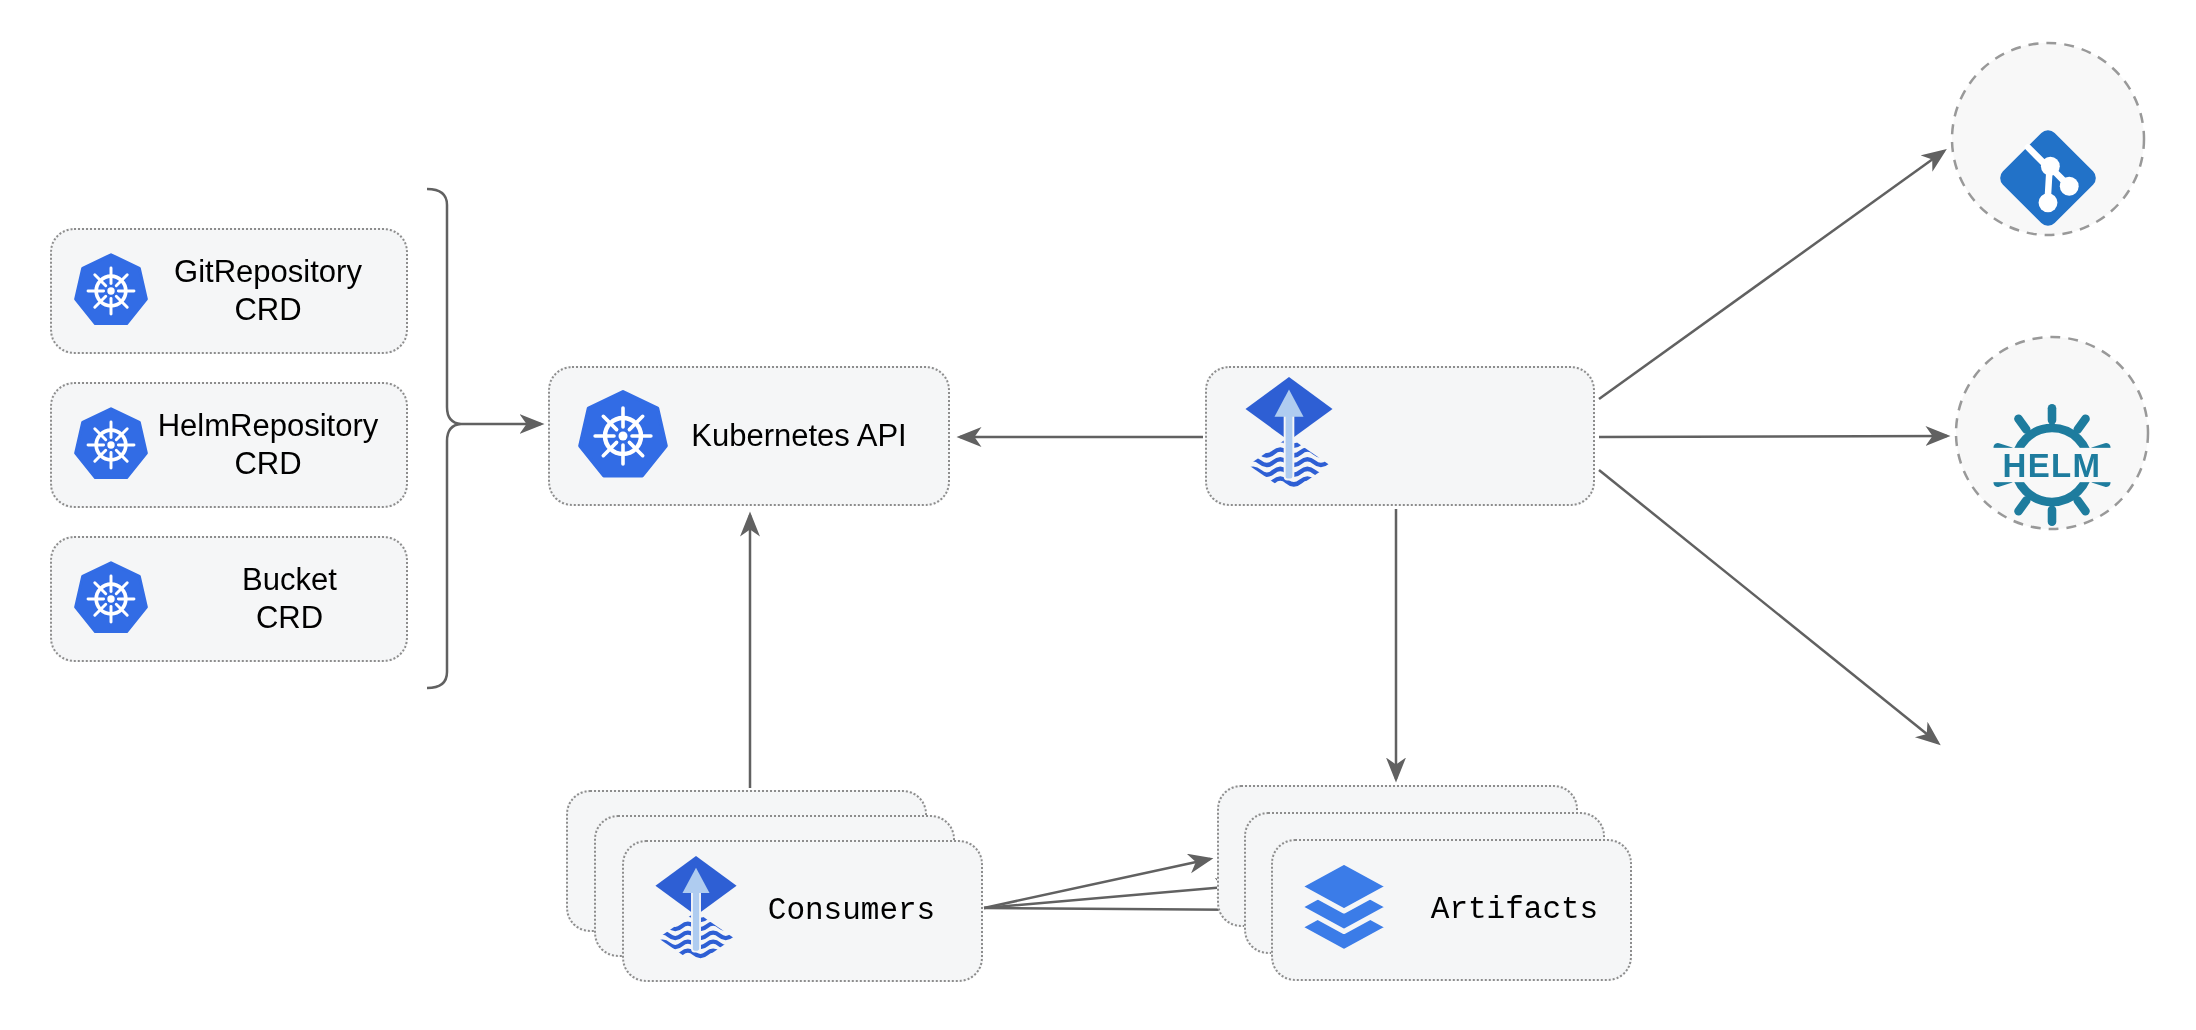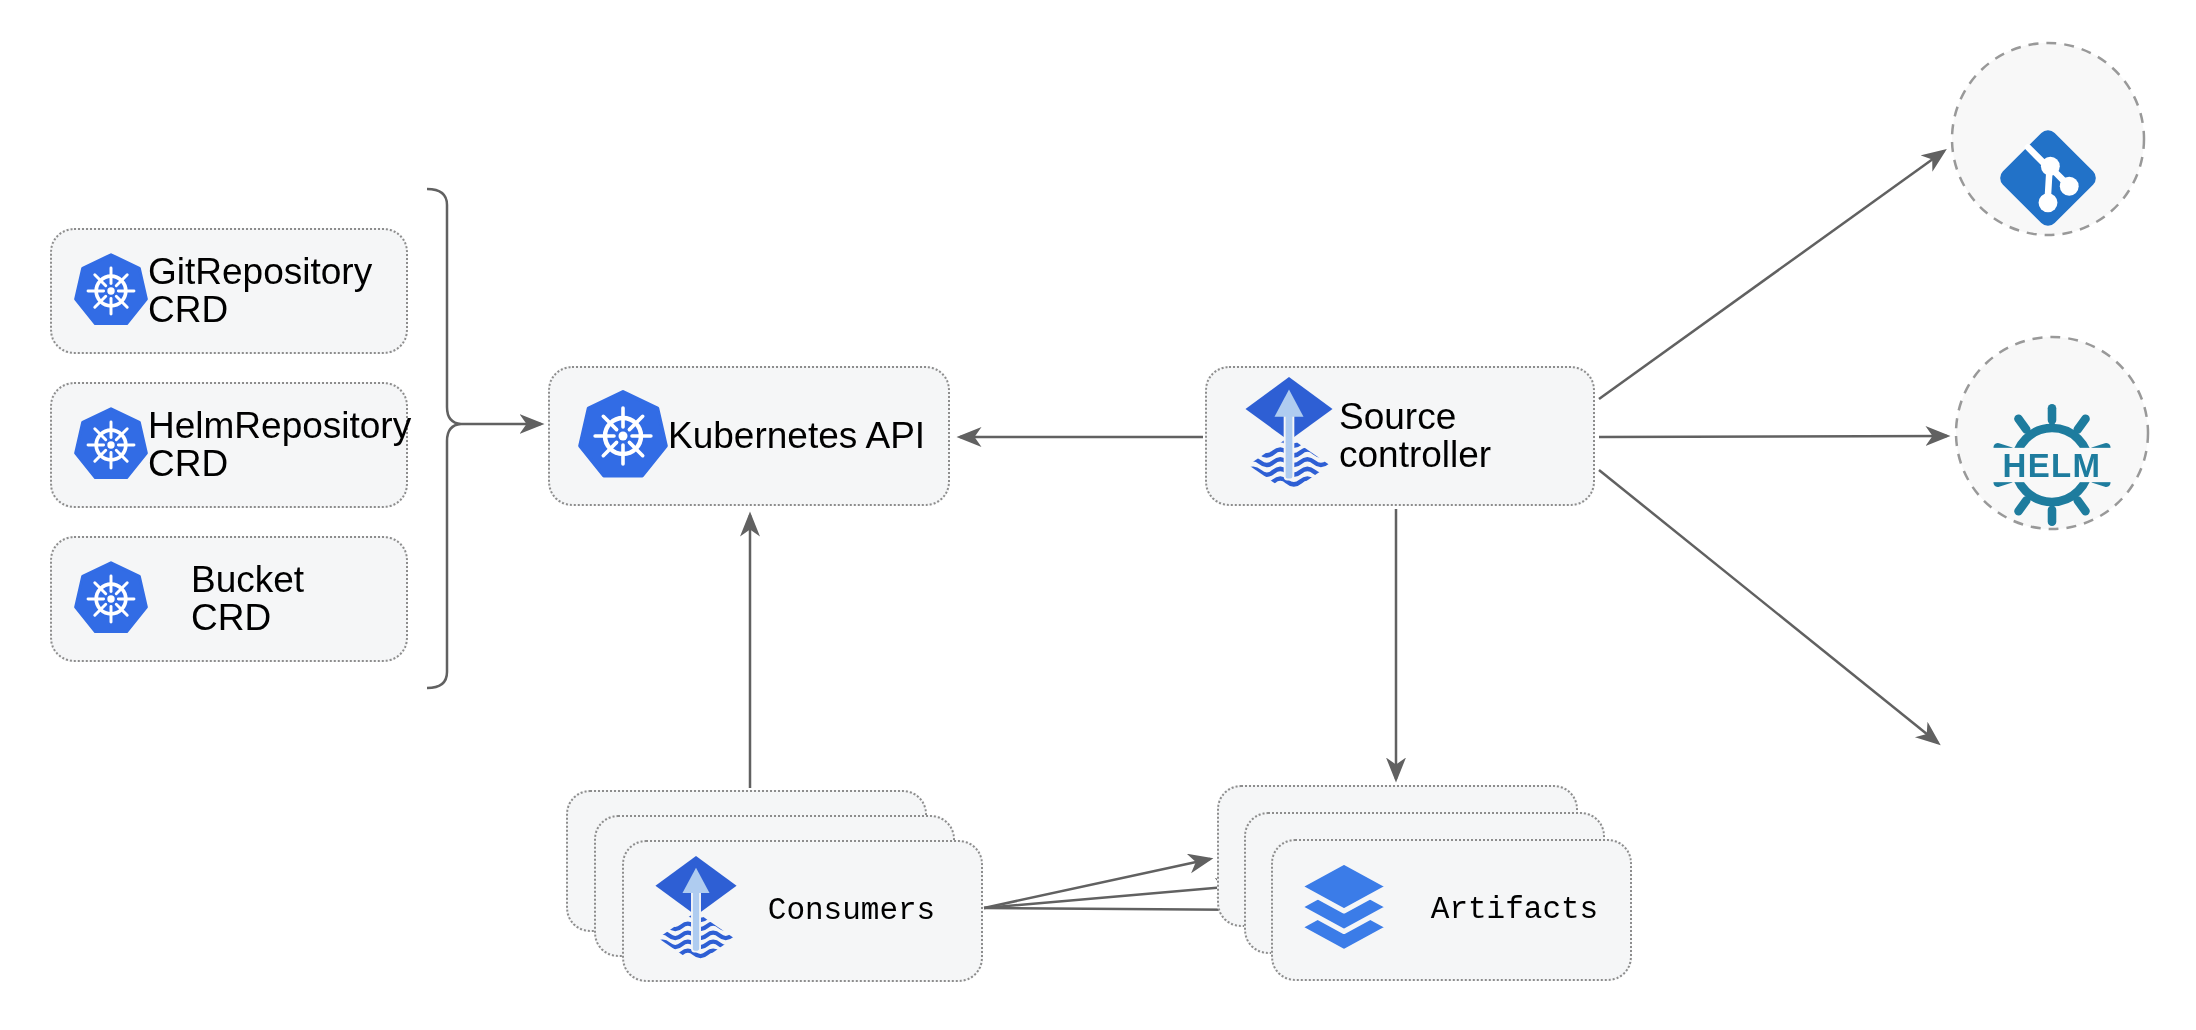--- a/index.html
+++ b/index.html
@@ -5,21 +5,21 @@
   html,body { margin:0; padding:0; background:#ffffff; }
   #canvas {
     position:relative; width:2196px; height:1030px; background:#ffffff;
     font-family:"Liberation Sans", sans-serif; color:#000; overflow:hidden;
   }
   .box {
     position:absolute; background:#f5f6f7; border:2px dotted #8d8d8d;
     border-radius:24px; display:flex; align-items:center; box-sizing:border-box;
   }
   .box .label {
-    flex:1; font-size:37px; line-height:38px; color:#000;
+    flex:1; text-align:center; font-size:31px; line-height:38px; color:#000;
     padding-right:18px;
   }
   .iconwrap { display:flex; align-items:flex-end; justify-content:center; }
   .stack { position:absolute;font-family:Liberation Mono, monospace; }
   .layer {
     position:absolute; width:361px; height:142px; background:#f5f6f7;
     border:2px dotted #8d8d8d; border-radius:24px; box-sizing:border-box;
     display:flex; align-items:center;
   }
   .layer .label { flex:1; text-align:center; font-size:31px; line-height:38px; padding-right:20px; }
@@ -157,21 +157,20 @@
           <path d="M6,68 q7,-6 14,0 t14,0 t14,0 t14,0 t14,0 t14,0"></path>
           <path d="M6,78 q7,-6 14,0 t14,0 t14,0 t14,0 t14,0 t14,0"></path>
           <path d="M6,88 q7,-6 14,0 t14,0 t14,0 t14,0 t14,0 t14,0"></path>
           <path d="M6,98 q7,-6 14,0 t14,0 t14,0 t14,0 t14,0 t14,0"></path>
           <path d="M6,108 q7,-6 14,0 t14,0 t14,0 t14,0 t14,0 t14,0"></path>
         </g>
         <rect x="45.5" y="34" width="9" height="72" rx="3" fill="#afccf0" stroke="#f5f6f7" stroke-width="2"></rect>
         <polygon points="50,13 65,41 35,41" fill="#afccf0"></polygon>
       </svg>
     </span>
-    <span class="label"><span>Source</span><br><span>controller</span></span>
   </div>
 
   <div class="stack" style="left:566px; top:790px; width:420px; height:195px;">
     <div class="layer" style="left:0; top:0;"></div>
     <div class="layer" style="left:28px; top:25px;"></div>
     <div class="layer" style="left:56px; top:50px;">
       <span class="iconwrap" style="margin-left:26px;">
         <svg width="92" height="110" viewBox="0 0 100 122">
           <defs>
               <clipPath id="fxw2">

